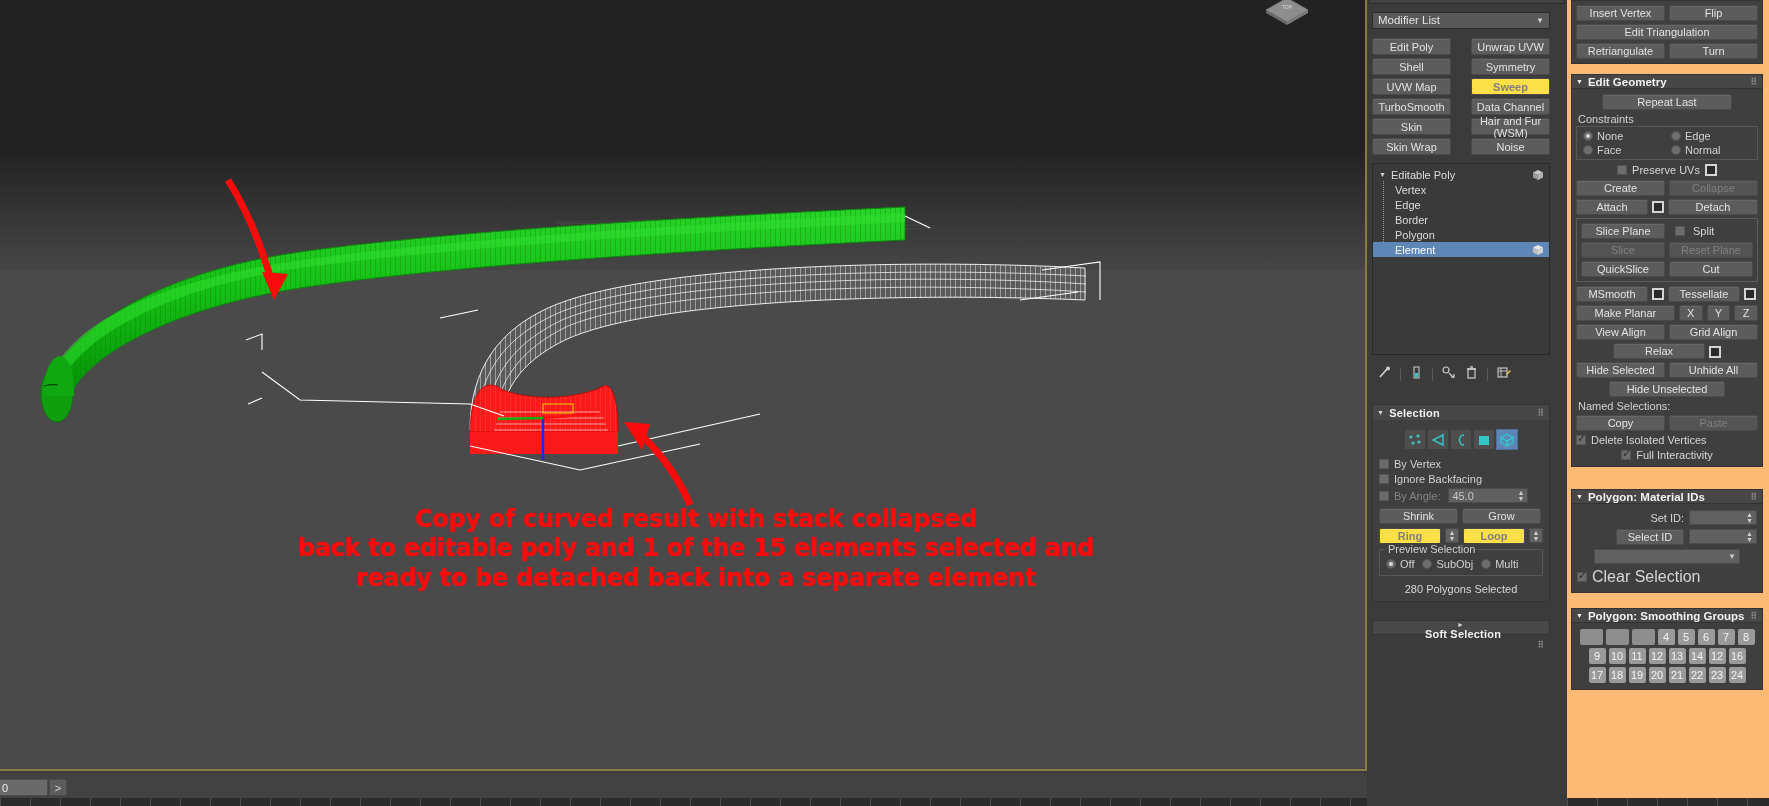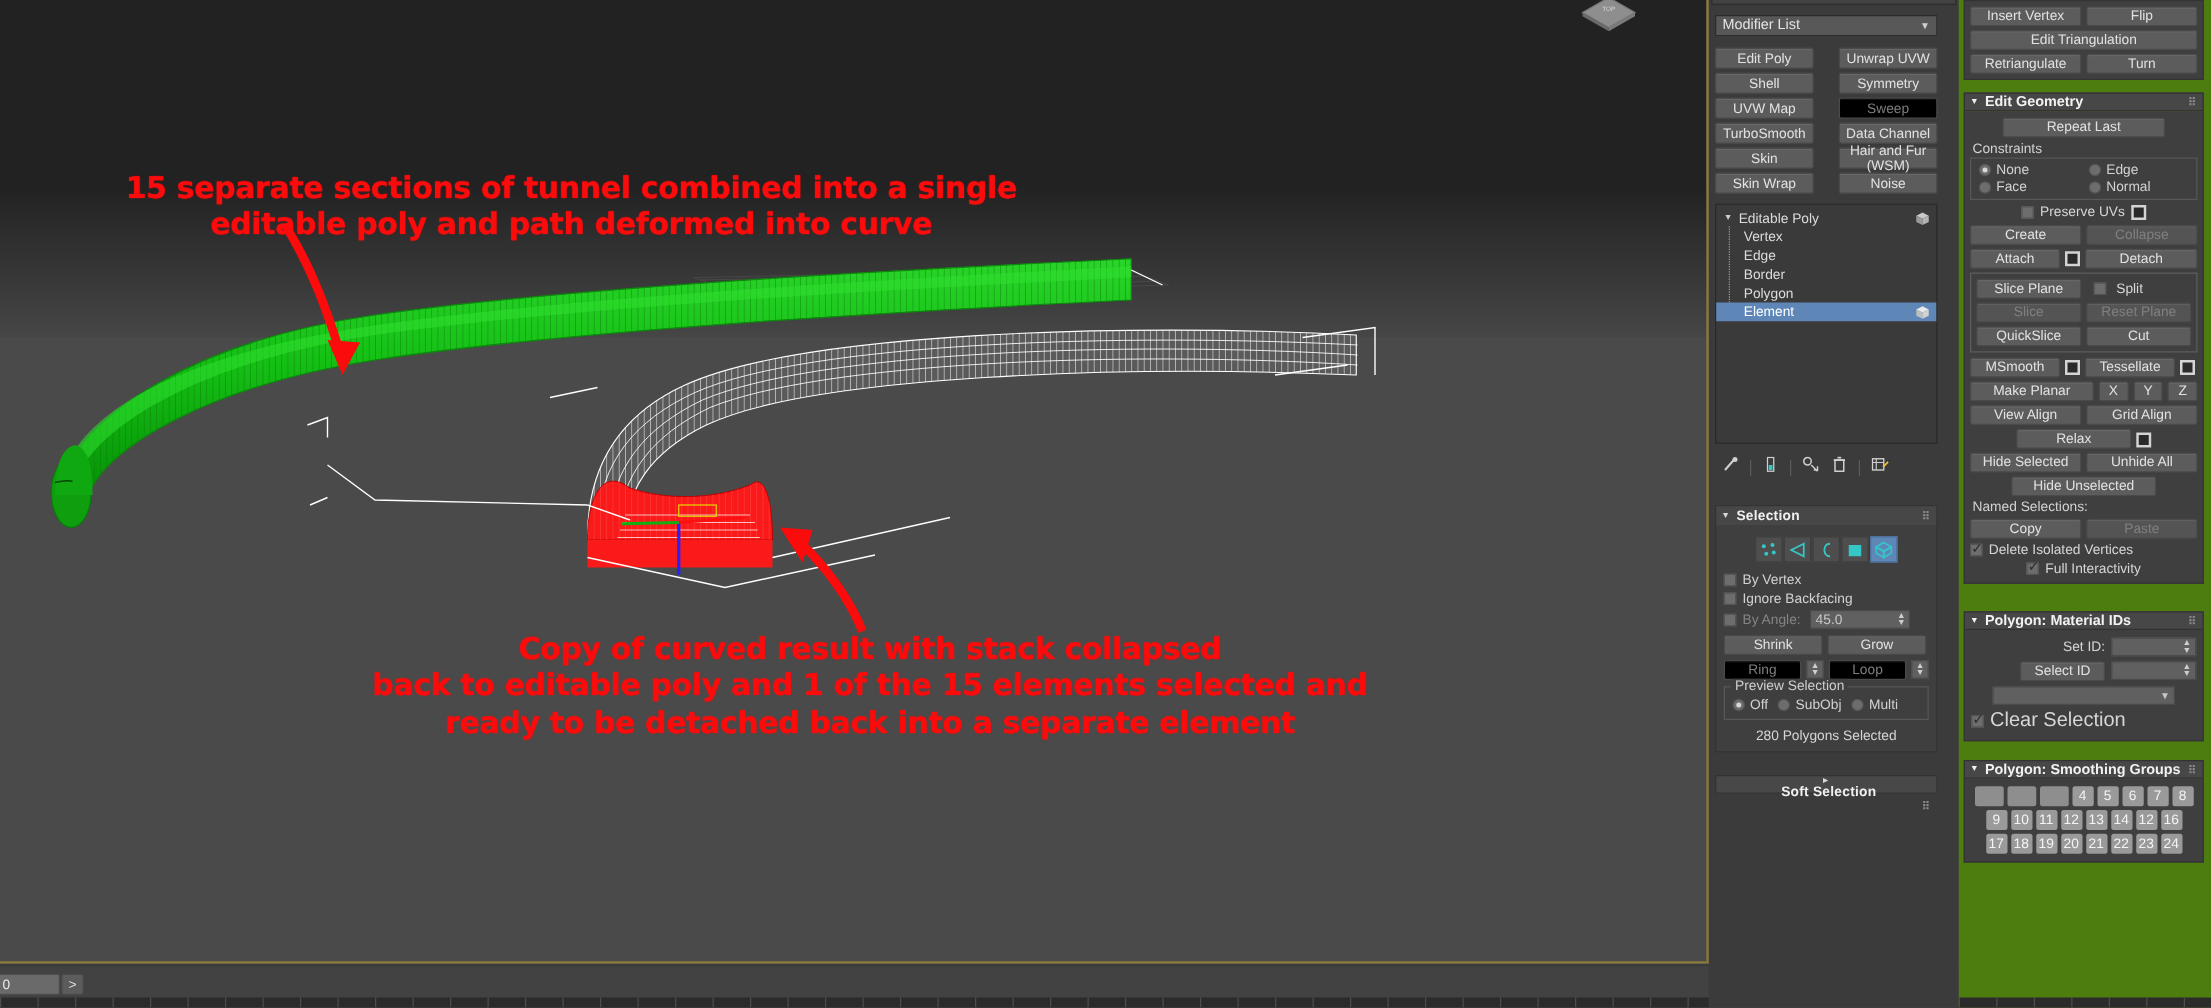--- a/index.html
+++ b/index.html
@@ -71,21 +71,21 @@
   }
   .modlist .caret { font-size:8px; margin-right:5px; color:#d0d0d0; }
 
   .btn {
     background:#5c5c5c; border:1px solid #4a4a4a;
     color:#e2e2e2; font-size:11px; text-align:center;
     display:flex; align-items:center; justify-content:center;
     border-radius:2px; cursor:default;
     box-shadow: inset 0 1px 0 rgba(255,255,255,0.07);
   }
-  .btn.dis { color:#7e7e7e; background:#000000; }
+  .btn.dis { color:#7e7e7e; background:#fde047;font-weight:bold; }
 
   .modbtns { position:absolute; left:1372px; top:38px; width:178px; }
   .modbtns .row { display:flex; gap:20px; margin-bottom:3px; }
   .modbtns .btn { width:87px; height:17px; }
 
   
   .stack {
     position:absolute; left:1372px; top:163px; width:178px; height:192px;
     background:#3a3a3a; border:1px solid #2a2a2a;
     padding:3px 0 0 0;
@@ -162,21 +162,21 @@
   .radio .dot { width:10px; height:10px; border-radius:50%; background:#6d6d6d; border:1px solid #555; position:relative; }
   .radio .dot.on::after {
     content:""; position:absolute; left:2px; top:2px; width:4px; height:4px;
     border-radius:50%; background:#d8d8d8;
   }
   .poly-count { text-align:center; font-size:11px; color:#d6d6d6; margin-top:7px; }
 
   
   .right-panel {
     position:absolute; left:1567px; top:0; width:202px; height:806px;
-    background:#4d7c0f; font-size:11px; color:#d6d6d6;
+    background:#fdba74; font-size:11px; color:#d6d6d6;
   }
   .rp-sec { position:absolute; left:4px; width:192px; }
   .rp-box { border:1px solid #343434; background:#3f3f3f; }
   .rbtn {
     background:#5c5c5c; border:1px solid #4a4a4a; border-radius:2px;
     color:#e2e2e2; font-size:11px; height:16px;
     display:flex; align-items:center; justify-content:center;
     box-shadow: inset 0 1px 0 rgba(255,255,255,0.07);
   }
   .rbtn.dis { color:#808080; background:#545454; }
@@ -322,22 +322,20 @@
       </g>
     </svg>
 
     <svg width="1367" height="771" style="position:absolute;left:0;top:0;">
       <path d="M 228,180 C 250,215 262,250 272,282" stroke="#fb0b0b" stroke-width="7" fill="none"></path>
       <polygon points="274,300 262,272 288,274" fill="#fb0b0b"></polygon>
       <path d="M 690,505 C 680,480 660,452 640,434" stroke="#fb0b0b" stroke-width="7" fill="none"></path>
       <polygon points="624,422 650,424 642,450" fill="#fb0b0b"></polygon>
     </svg>
 
-    <div class="annot" id="annot-top">15 separate sections of tunnel combined into a single
-editable poly and path deformed into curve</div>
     <div class="annot" id="annot-bottom">Copy of curved result with stack collapsed
 back to editable poly and 1 of the 15 elements selected and
 ready to be detached back into a separate element</div>
 
     <div class="vp-bottom-edge"></div>
   </div>
 
   <div class="cmd-panel"></div>
   <div class="cmd-topbar"></div>
 

